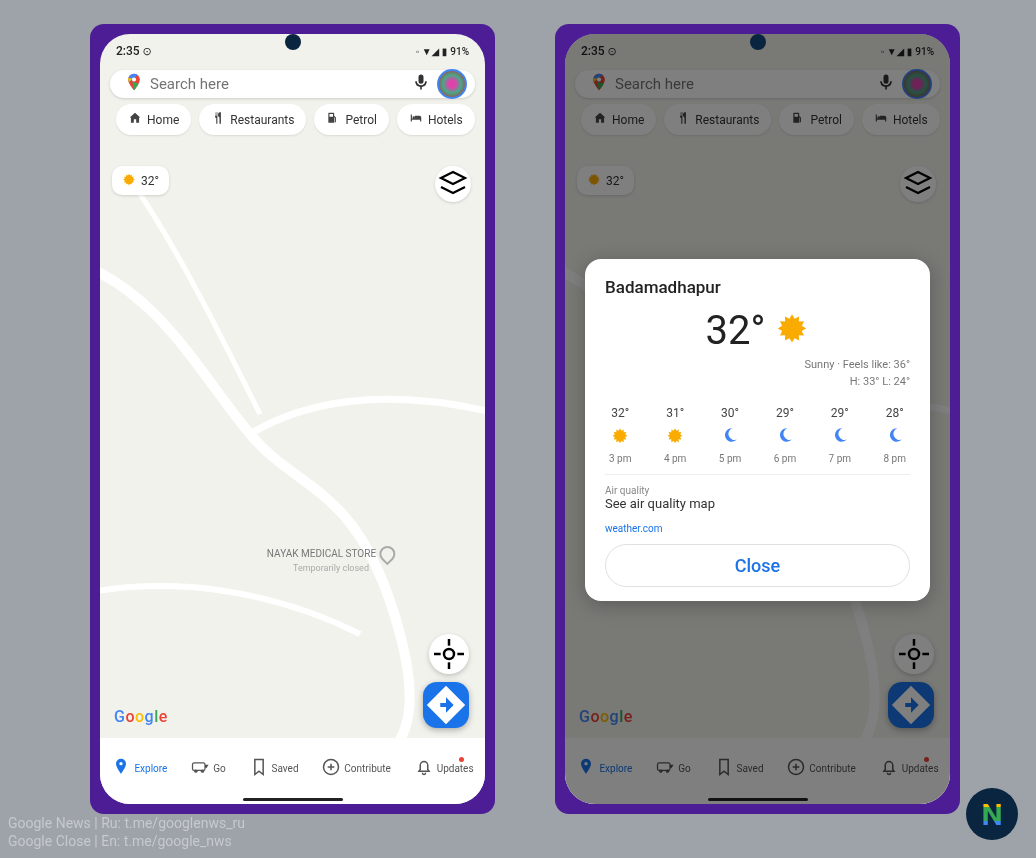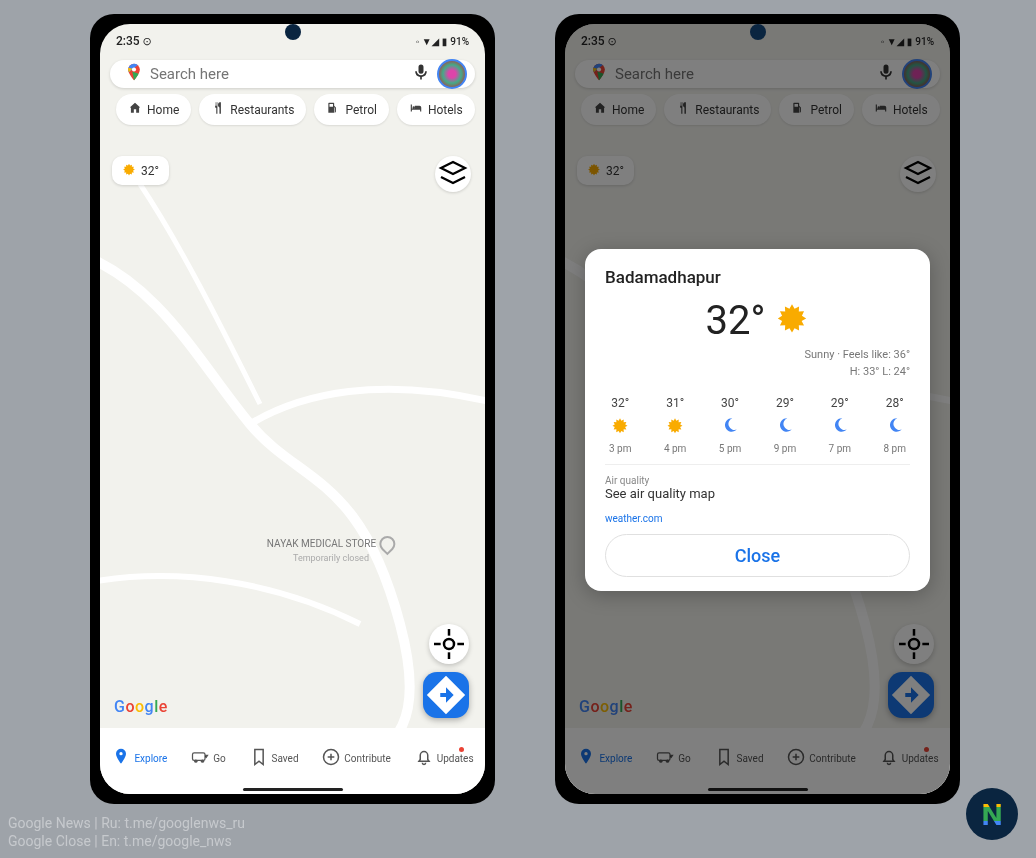--- a/index.html
+++ b/index.html
@@ -1,17 +1,17 @@
 <!DOCTYPE html>
 <html><head>
 <meta charset="utf-8">
 <style>
   *{box-sizing:border-box;margin:0;padding:0;font-family:Roboto,Arial,sans-serif;}
   body{background:#9ea3a9;width:1036px;height:858px;position:relative;overflow:hidden;}
-  .phone{position:absolute;width:405px;height:790px;background:#000000;border-radius:24px;padding:10px;top:14px;}
+  .phone{position:absolute;width:405px;height:790px;background:#4c1d95;border-radius:14px;padding:10px;top:24px;}
   .phone.left{left:90px;}
   .phone.right{left:555px;}
   .screen{width:100%;height:100%;background:#f2f2ed;border-radius:30px;position:relative;overflow:hidden;}
   .camera{position:absolute;width:16px;height:16px;background:#0a2540;border-radius:50%;left:50%;top:10px;margin-left:-8px;z-index:30;}
   .statusbar{height:30px;display:flex;justify-content:space-between;align-items:center;padding:4px 16px 0;font-size:12px;color:#222;font-weight:500;}
   .status-ico{display:flex;gap:3px;align-items:center;font-size:10px;}
   .search{margin:6px 10px;background:#fff;border-radius:24px;height:28px;display:flex;align-items:center;padding:0 8px;box-shadow:0 1px 3px rgba(0,0,0,.15);}
   .gicon{width:20px;height:20px;margin:0 6px;}
   .search input{flex:1;border:none;font-size:15px;color:#666;background:transparent;outline:none;}
   .mic{width:20px;height:20px;color:#333;}
@@ -402,21 +402,21 @@
       <span><svg viewBox="0 0 24 24" class="moon">
                 <use href="#i-moon"></use>
               </svg></span>
       <span class="tm">5 pm</span>
           </div>
           <div class="hr">
       <span class="t">29°</span>
       <span><svg viewBox="0 0 24 24" class="moon">
                 <use href="#i-moon"></use>
               </svg></span>
-      <span class="tm">9 pm</span>
+      <span class="tm">6 pm</span>
           </div>
           <div class="hr">
       <span class="t">29°</span>
       <span><svg viewBox="0 0 24 24" class="moon">
                 <use href="#i-moon"></use>
               </svg></span>
       <span class="tm">7 pm</span>
           </div>
           <div class="hr">
       <span class="t">28°</span>

